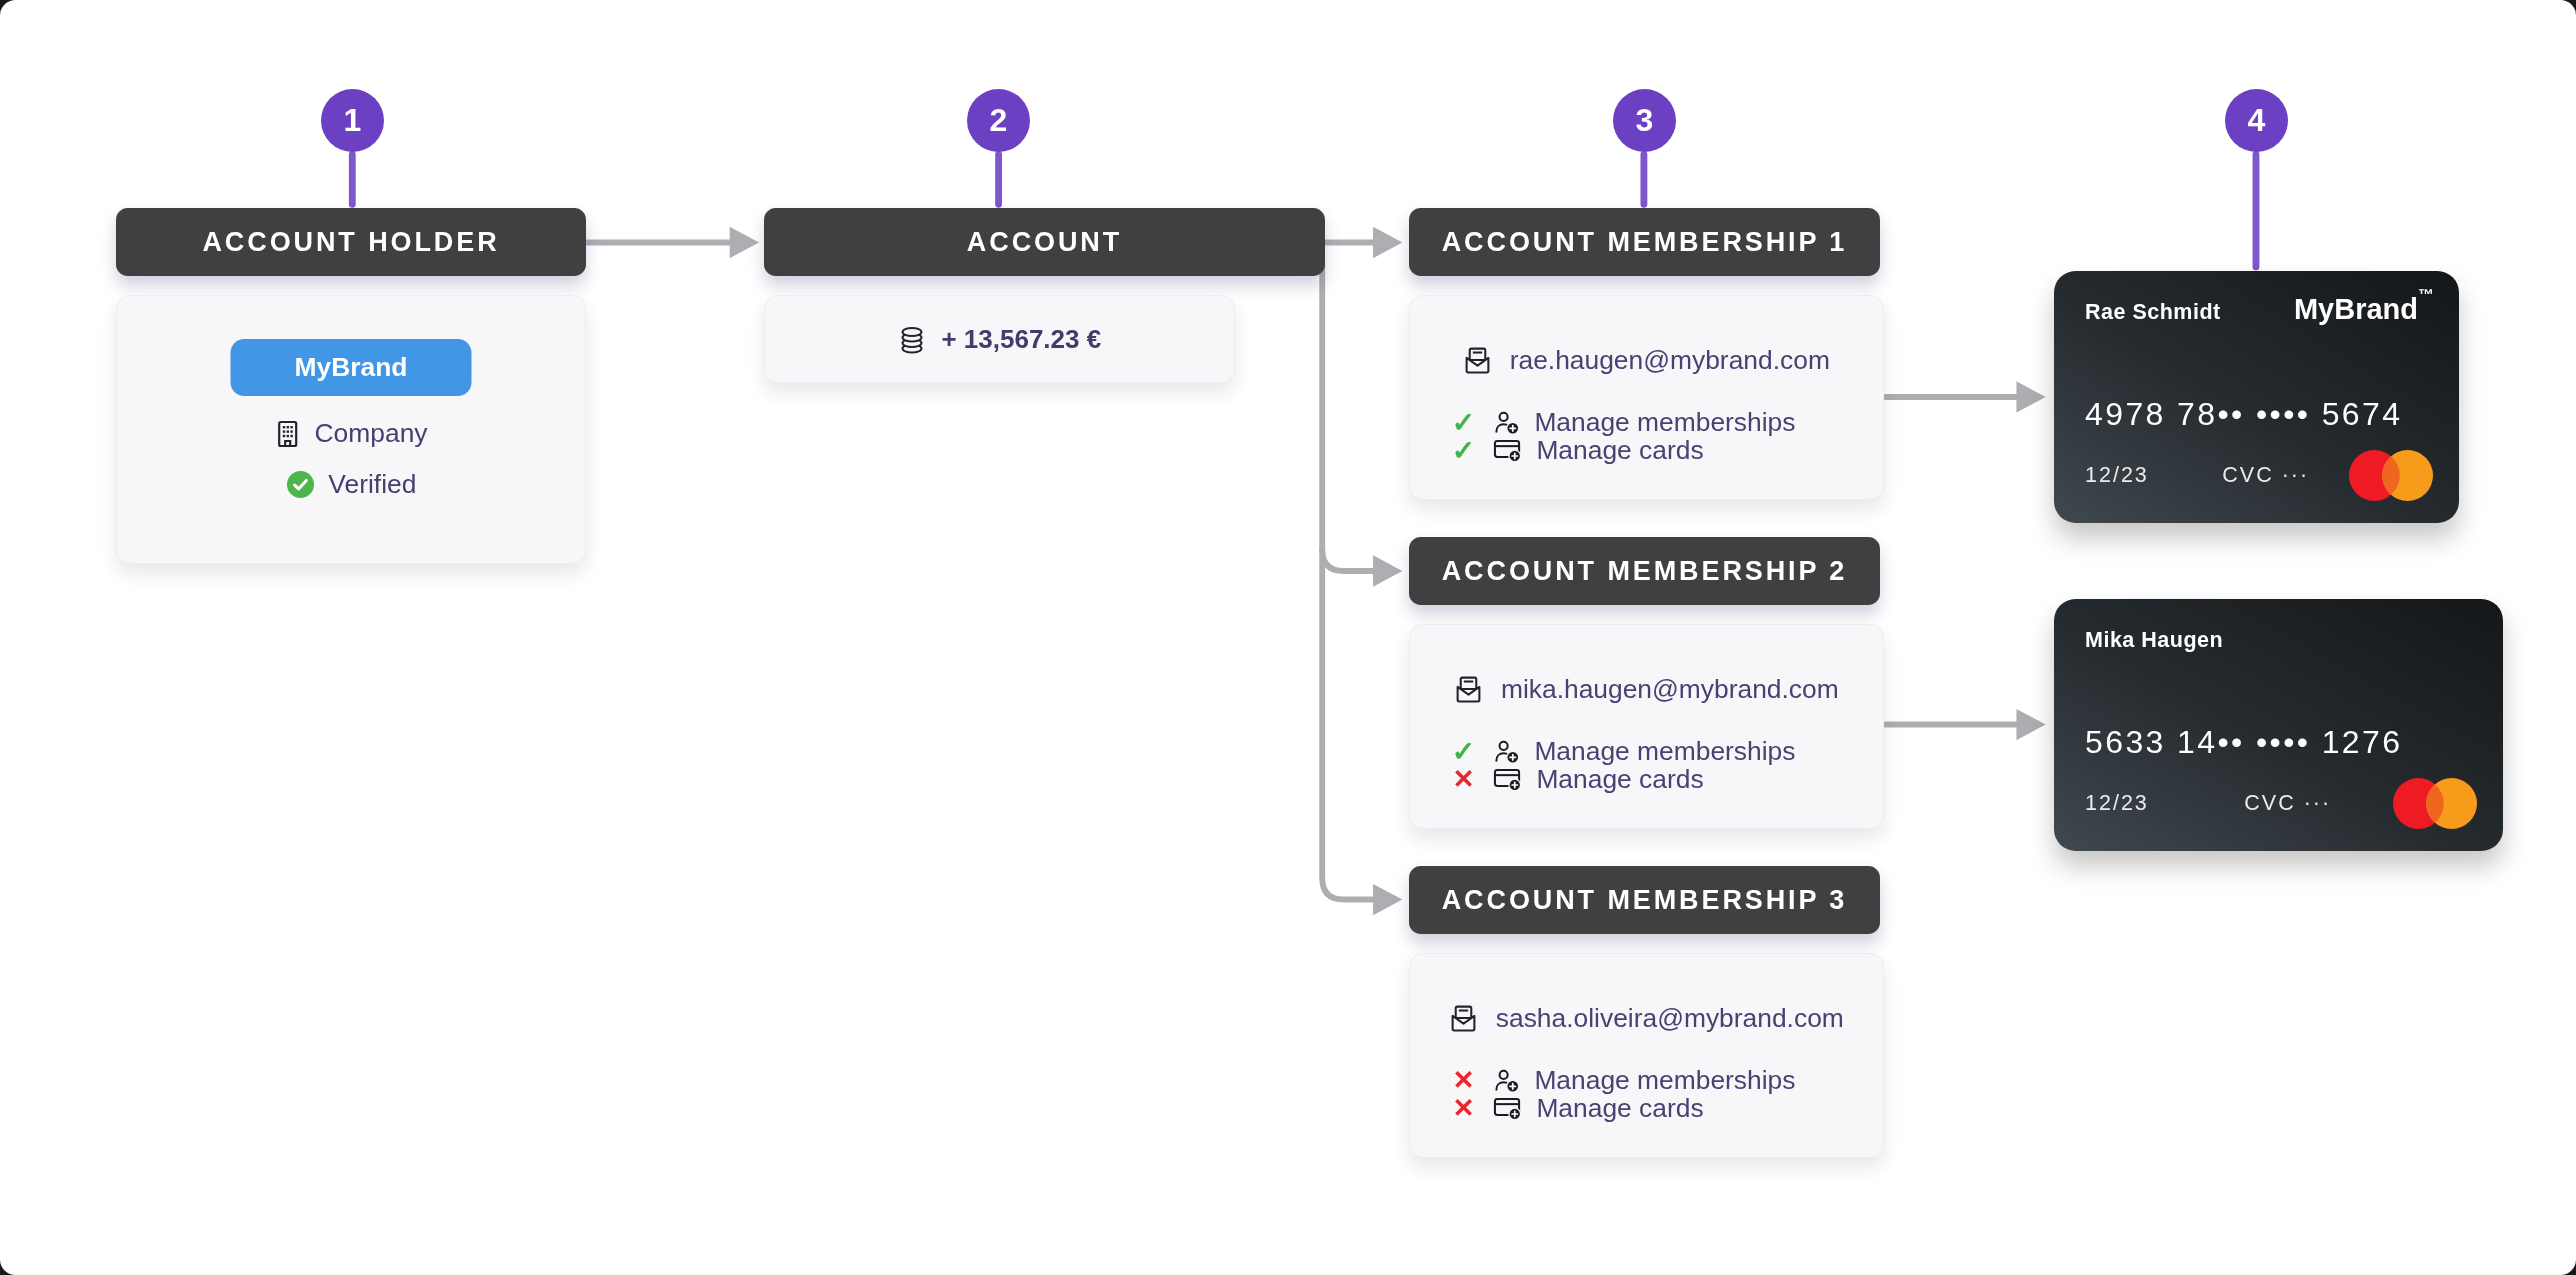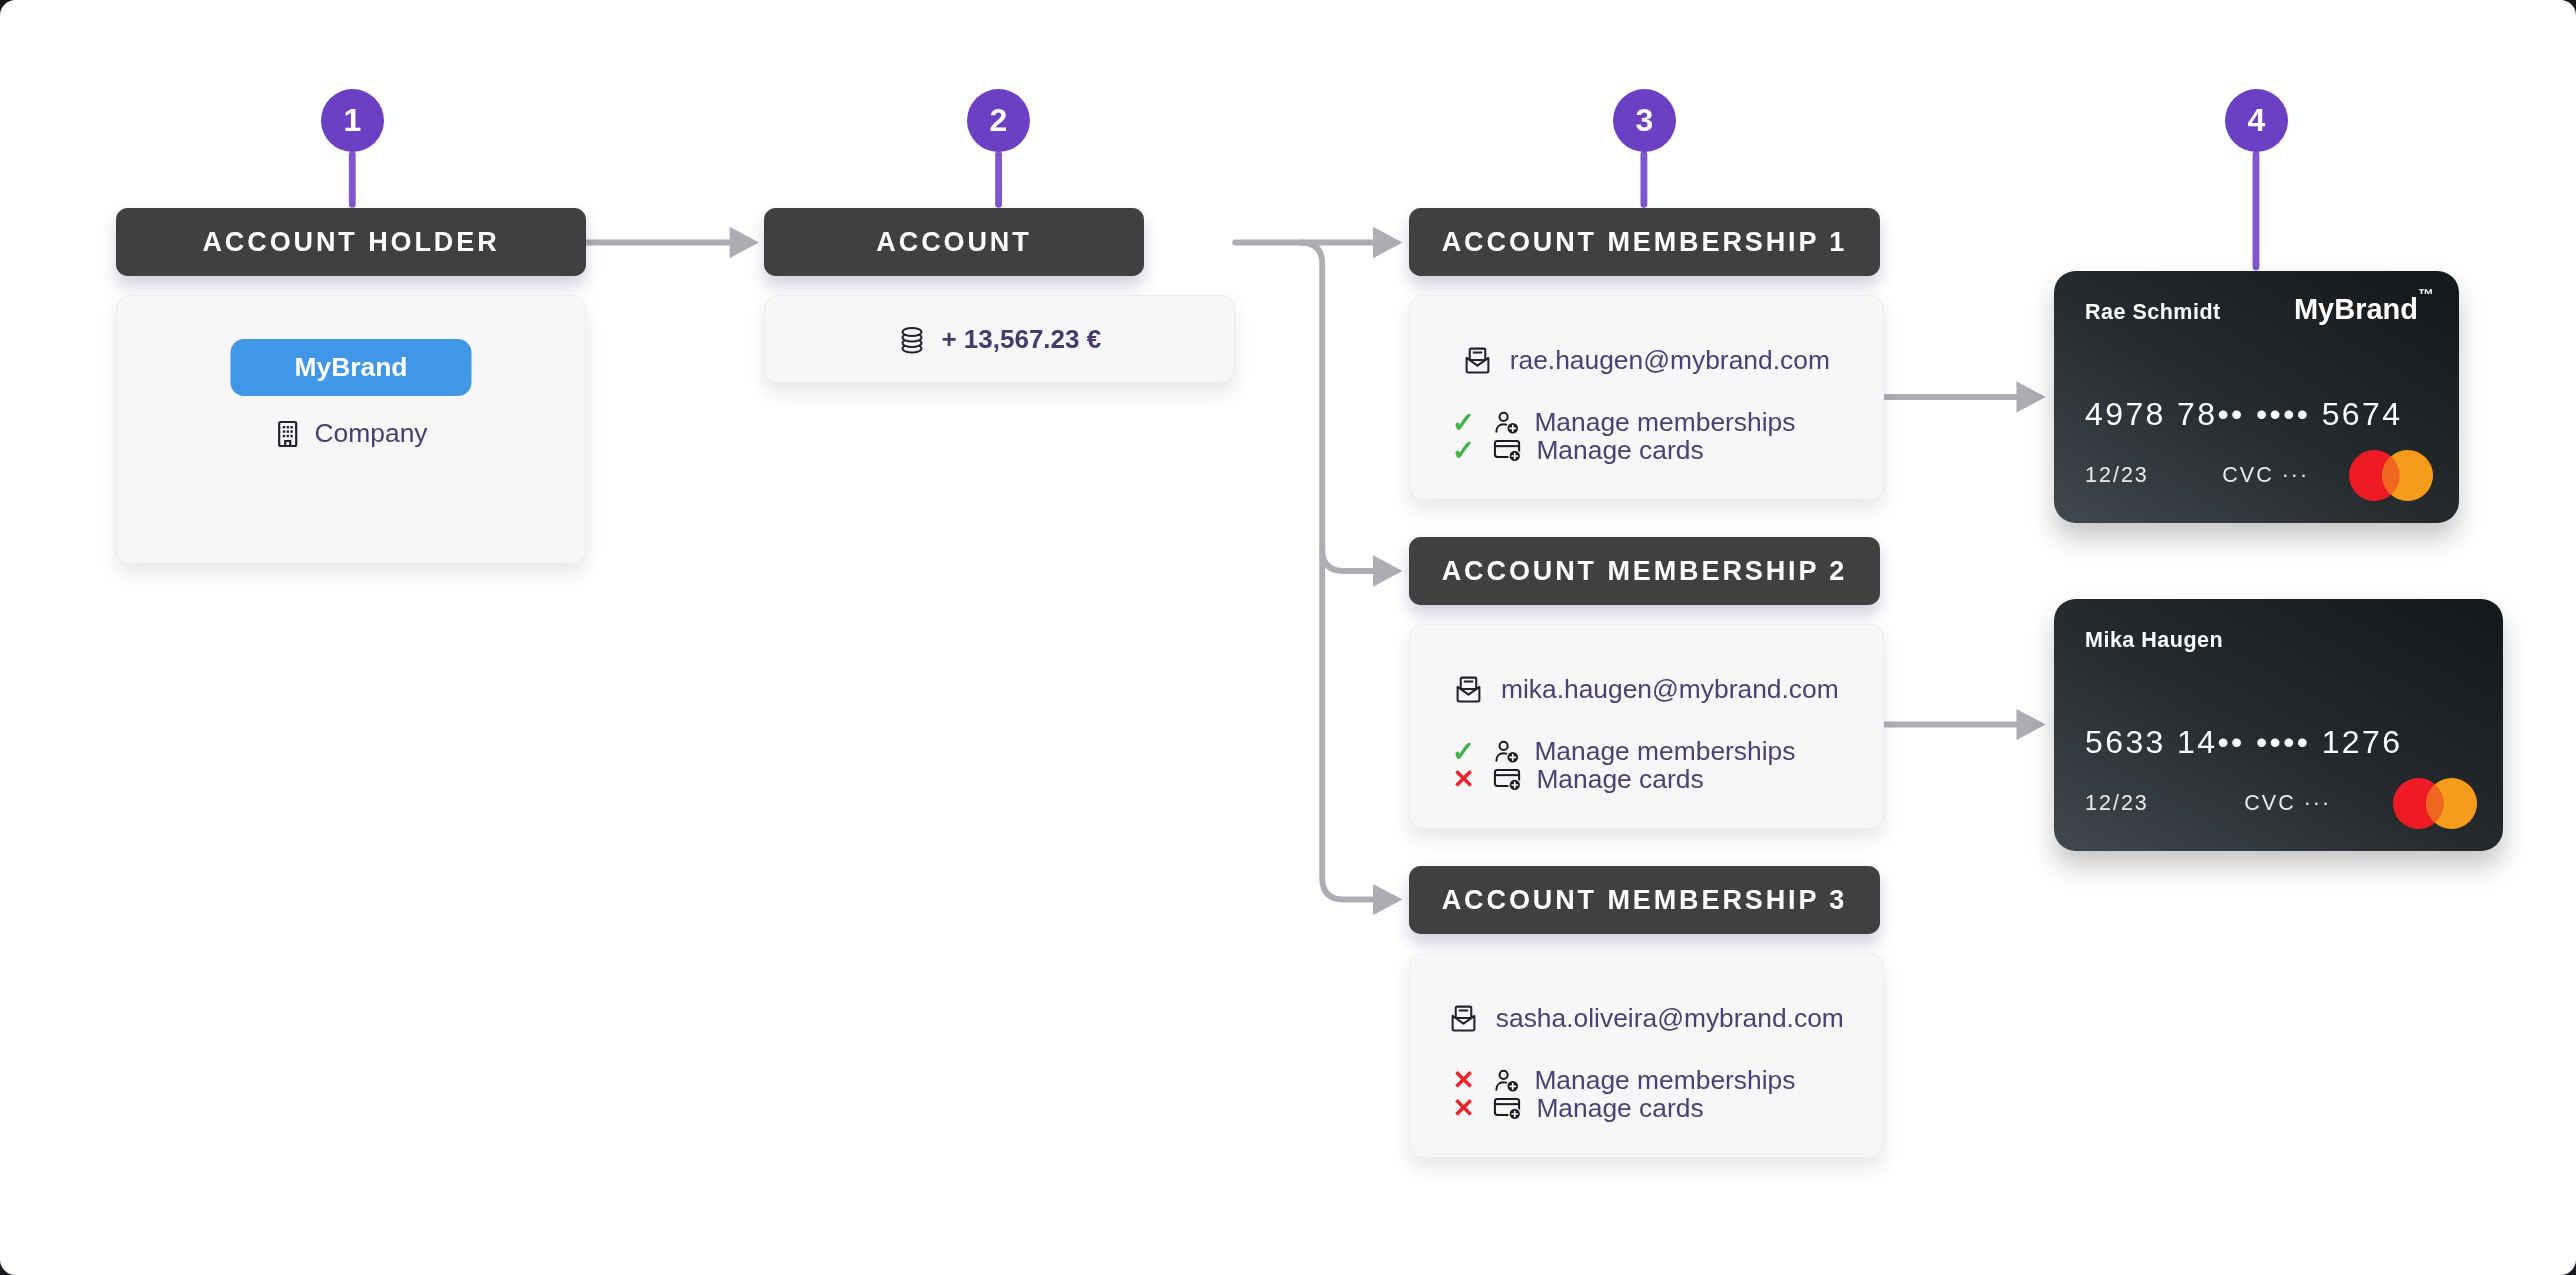--- a/index.html
+++ b/index.html
@@ -24,21 +24,21 @@
   .m1{left:321px;} .m2{left:967px;} .m3{left:1613px;} .m4{left:2225px;}
 
   
   .bar{
     position:absolute;height:68px;border-radius:11.7px;background:#404040;
     color:#ffffff;font-size:27px;font-weight:bold;letter-spacing:2.9px;
     display:flex;align-items:center;justify-content:center;
     box-shadow:0 9.8px 15.6px rgba(60,45,110,.22);
   }
   .bar-holder{left:116px;top:208px;width:470px;}
-  .bar-account{left:764px;top:208px;width:380px;}
+  .bar-account{left:764px;top:208px;width:561px;}
   .bar-mem{left:1409px;width:471px;}
   .bar-mem1{top:208px;} .bar-mem2{top:537px;} .bar-mem3{top:866px;}
 
   
   .panel{
     position:absolute;background:#f7f7f9;border:1px solid #ededf1;border-radius:13.7px;
     box-shadow:0 9.8px 17.6px rgba(25,25,55,.10);box-sizing:border-box;
   }
   .panel-holder{left:116px;top:295px;width:470px;height:269px;}
   .panel-account{left:764px;top:295px;width:471px;height:88px;display:flex;align-items:center;justify-content:center;gap:15.6px;}
@@ -156,20 +156,27 @@
             <rect x="12.4" y="10.4" width="2.4" height="2.4"></rect>
             <rect x="16.2" y="10.4" width="2.4" height="2.4"></rect>
           <rect x="8.6" y="14.8" width="2.4" height="2.4"></rect>
             <rect x="12.4" y="14.8" width="2.4" height="2.4"></rect>
             <rect x="16.2" y="14.8" width="2.4" height="2.4"></rect>
         </g>
         <path d="M11 26 v-5 h5 v5" fill="none" stroke="#23232a" stroke-width="2.2"></path>
       </svg>
       <span>Company</span>
     </div>
+    <div class="holder-row r2">
+      <svg class="icon" width="29" height="29" viewBox="0 0 30 30">
+        <circle cx="15" cy="15" r="14" fill="#4eb44d"></circle>
+        <path d="M9 15.6 l4 4 l8 -8.8" fill="none" stroke="#fff" stroke-width="3.2" stroke-linecap="round" stroke-linejoin="round"></path>
+      </svg>
+      <span>Verified</span>
+    </div>
   </div>
 
   <div class="panel panel-account">
     <svg class="icon" width="28" height="30" viewBox="0 0 28 30">
       <ellipse cx="14" cy="24.5" rx="9.5" ry="4" fill="#f7f7f9" stroke="#23232a" stroke-width="2"></ellipse>
       <ellipse cx="14" cy="19" rx="9.5" ry="4" fill="#f7f7f9" stroke="#23232a" stroke-width="2"></ellipse>
       <ellipse cx="14" cy="13.5" rx="9.5" ry="4" fill="#f7f7f9" stroke="#23232a" stroke-width="2"></ellipse>
       <ellipse cx="14" cy="8" rx="9.5" ry="4" fill="#f7f7f9" stroke="#23232a" stroke-width="2"></ellipse>
     </svg>
     <span class="balance-text">+ 13,567.23 €</span>

